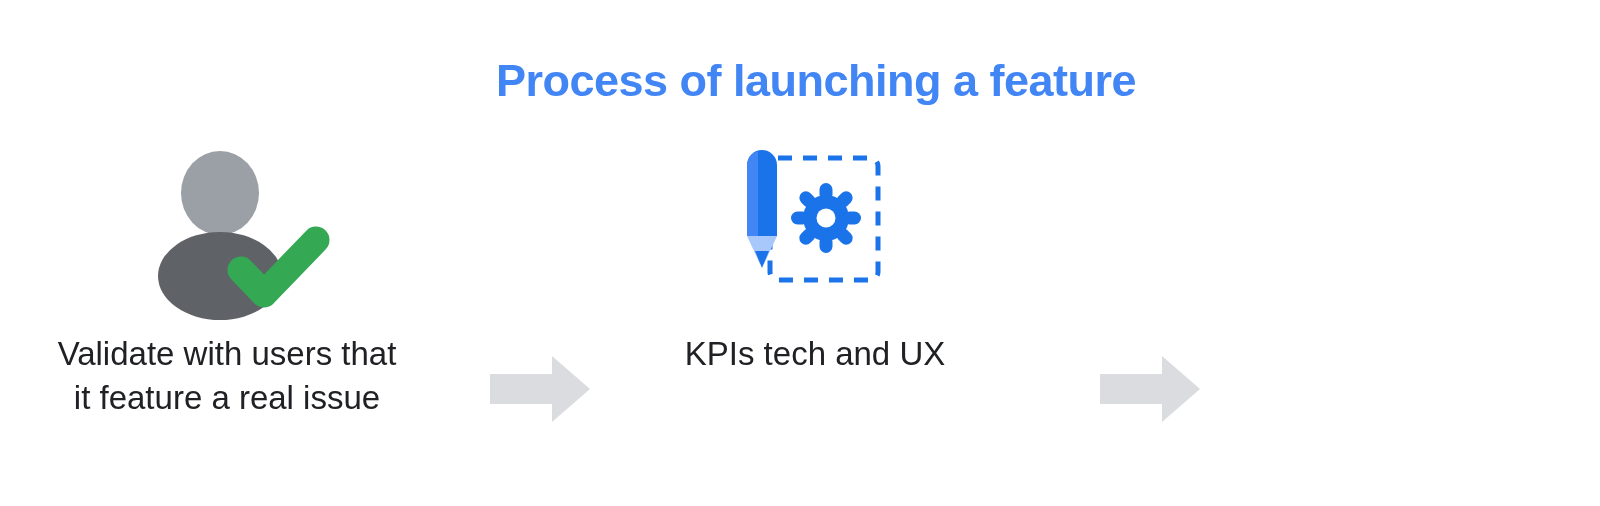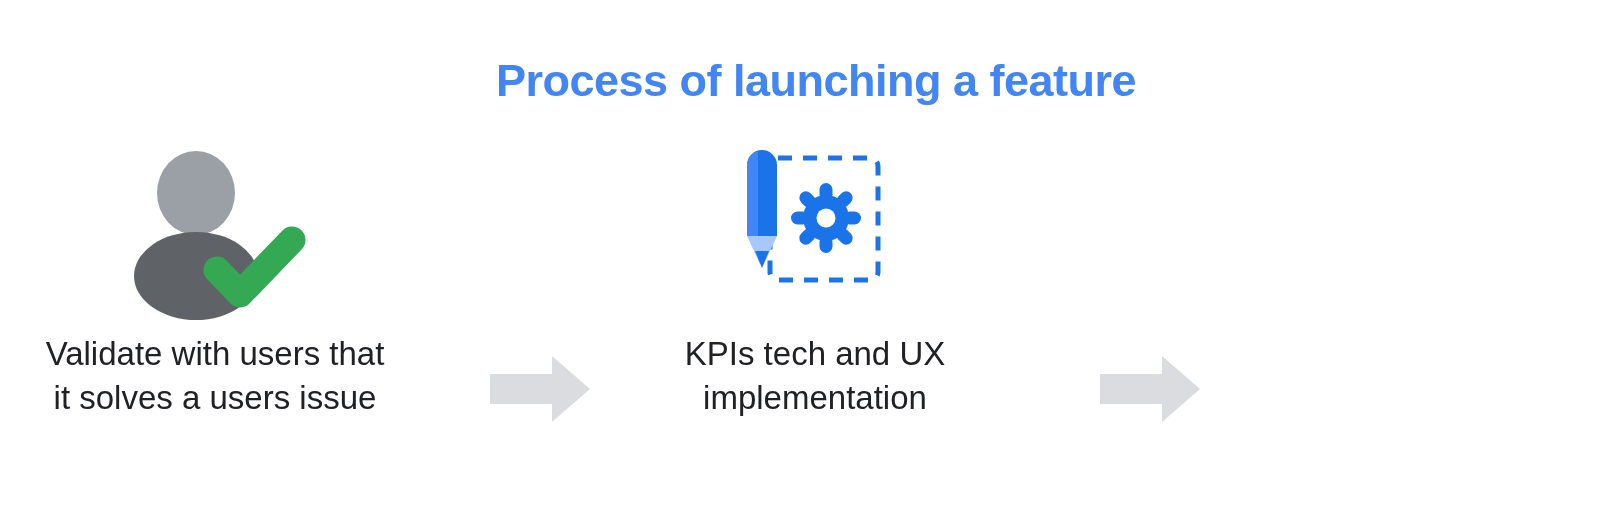--- a/index.html
+++ b/index.html
@@ -46,21 +46,21 @@
     width: 1600px;
     height: 320px;
   }
 
   .step {
     position: absolute;
     top: 0;
     width: 430px;
     height: 320px;
   }
-  .step-1 { left: 0px; }
+  .step-1 { left: 0px; padding-left: 24px; }
   .step-2 { left: 600px; }
   .step-3 { left: 1170px; }
 
   .icon-wrap {
     position: relative;
     height: 175px;
     width: 100%;
   }
 
   .step-label {
@@ -114,21 +114,21 @@
             <ellipse cx="76" cy="45" rx="39" ry="42" fill="#9AA0A6"></ellipse>
 
             <ellipse cx="76" cy="128" rx="62" ry="44" fill="#5F6368"></ellipse>
 
             <path d="M 97 122 L 120 146 L 172 92" fill="none" stroke="#34A853" stroke-width="27" stroke-linecap="round" stroke-linejoin="round"></path>
           </svg>
         </div>
       </div>
       <div class="step-label">
         <span class="ln">Validate with users that</span>
-        <span class="ln">it solves a users issue</span>
+        <span class="ln">it feature a real issue</span>
       </div>
     </div>
 
     <div class="arrow arrow-1">
       <svg width="100" height="66" viewBox="0 0 100 66" xmlns="http://www.w3.org/2000/svg">
         <path d="M 0 18 L 62 18 L 62 0 L 100 33 L 62 66 L 62 48 L 0 48 Z" fill="#DADCE0"></path>
       </svg>
     </div>
 
     <div class="step step-2">
@@ -158,21 +158,20 @@
                 <rect x="-35" y="-6.5" width="18" height="13" rx="6.5" transform="rotate(45)"></rect>
                 <rect x="17" y="-6.5" width="18" height="13" rx="6.5" transform="rotate(45)"></rect>
               </g>
               <circle cx="0" cy="0" r="9.5" fill="#FFFFFF"></circle>
             </g>
           </svg>
         </div>
       </div>
       <div class="step-label">
         <span class="ln">KPIs tech and UX</span>
-        <span class="ln">implementation</span>
       </div>
     </div>
 
     <div class="arrow arrow-2">
       <svg width="100" height="66" viewBox="0 0 100 66" xmlns="http://www.w3.org/2000/svg">
         <path d="M 0 18 L 62 18 L 62 0 L 100 33 L 62 66 L 62 48 L 0 48 Z" fill="#DADCE0"></path>
       </svg>
     </div>
 
 

